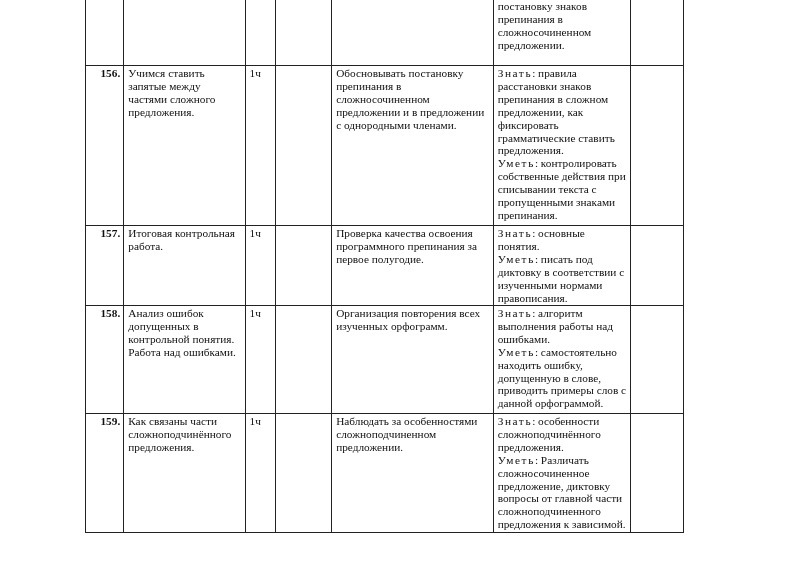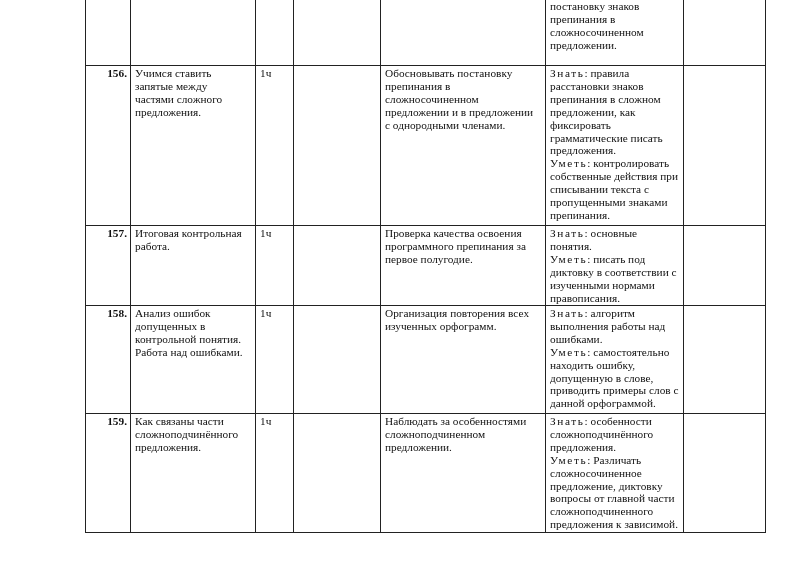--- a/index.html
+++ b/index.html
@@ -1,18 +1,18 @@
 <!DOCTYPE html>
 <html><head>
 <meta charset="utf-8">
 <style>
   html, body { margin: 0; padding: 0; background: #ffffff; }
   body { width: 800px; height: 566px; overflow: hidden; position: relative;
          font-family: "Liberation Serif", serif; color: #111; }
-  .page { position: absolute; left: 0; top: 0; width: 800px; height: 566px; background:#fff; }
+  .page { position: absolute; left: 0; top: 0; width: 684px; height: 566px; background:#fff; }
   table.plan { position: absolute; left: 85px; top: -2px; border-collapse: collapse; table-layout: fixed; }
   table.plan td { border: 1px solid #222; vertical-align: top; padding: 1px 3px 0 4px;
                   font-size: 11.3px; line-height: 12.9px; overflow: hidden; }
   td.num { text-align: right; padding-right: 6px; font-weight: bold; }
   .sp { letter-spacing: 1.6px; margin-top: 33px; }
   .ln { display:block; white-space: nowrap; }
 </style>
 </head>
 <body>
 
@@ -58,21 +58,21 @@
             <span class="ln">сложносочиненном</span>
             <span class="ln">предложении и в предложении</span>
             <span class="ln">с однородными членами.</span>
           </td>
           <td>
             <span class="ln"><span class="sp">Знать</span><span>: правила</span></span>
             <span class="ln"><span>расстановки знаков</span></span>
             <span class="ln"><span>препинания в сложном</span></span>
             <span class="ln"><span>предложении, как</span></span>
             <span class="ln"><span>фиксировать</span></span>
-            <span class="ln"><span>грамматические писать</span></span>
+            <span class="ln"><span>грамматические ставить</span></span>
             <span class="ln"><span>предложения.</span></span>
             <span class="ln"><span class="sp">Уметь</span><span>: контролировать</span></span>
             <span class="ln"><span>собственные действия при</span></span>
             <span class="ln"><span>списывании текста с</span></span>
             <span class="ln"><span>пропущенными знаками</span></span>
             <span class="ln"><span>препинания.</span></span>
           </td>
           <td></td>
         </tr>
         <tr style="height: 80px;">

